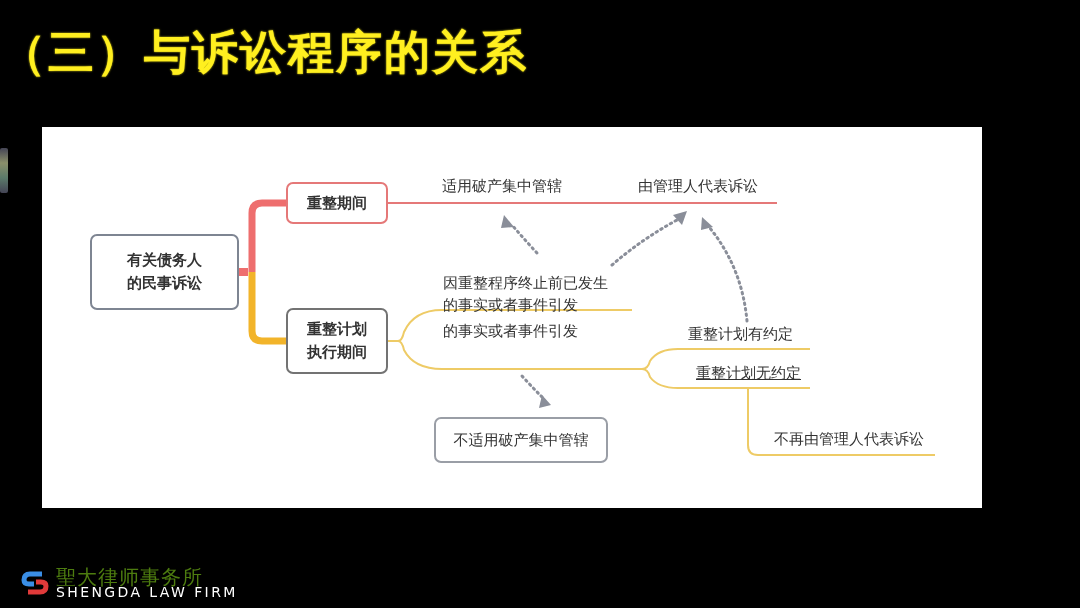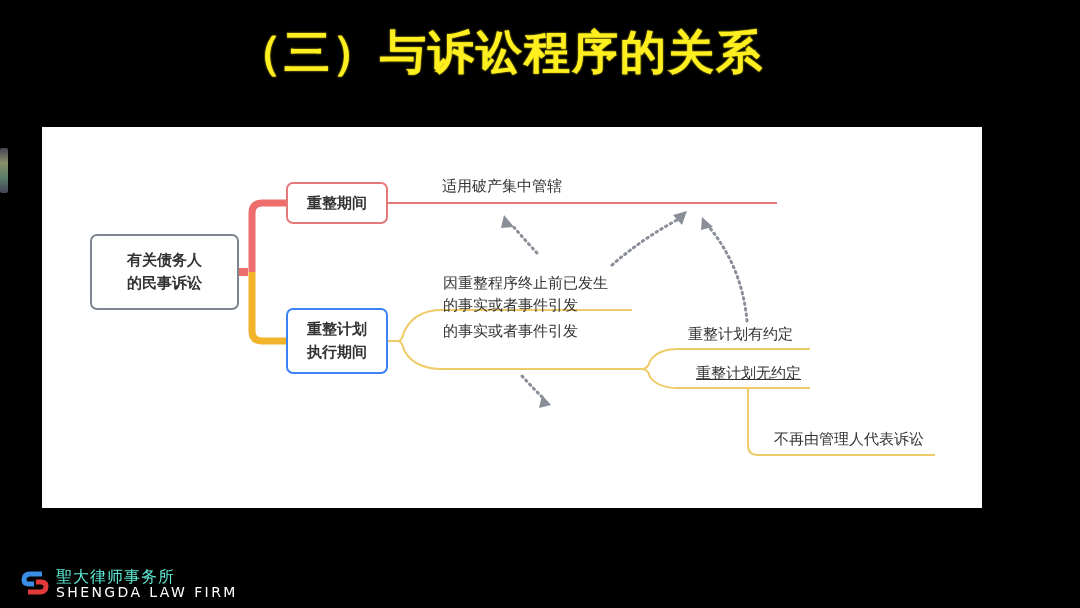--- a/index.html
+++ b/index.html
@@ -1,45 +1,45 @@
 <!DOCTYPE html>
 <html><head>
   <meta charset="utf-8">
   <style>
     html, body { margin:0; padding:0; }
     body {
       width:1080px; height:608px; background:#000; position:relative; overflow:hidden;
       font-family: "DejaVu Sans", "Liberation Sans", sans-serif;
     }
     .title {
-      position:absolute; left:0; top:22px; width:1000px; text-align:center;
+      position:absolute; left:0; top:22px; width:1000px; 
       color:#ffef1f; font-size:46px; font-weight:bold; letter-spacing:2px;
       text-shadow: 0 0 2px #ffef1f;
     }
     .panel {
       position:absolute; left:42px; top:127px; width:940px; height:381px; background:#fff;
     }
     .panel svg { position:absolute; left:0; top:0; }
     .node {
       position:absolute; box-sizing:border-box; border-radius:7px; background:#fff;
       color:#333; font-size:15px; font-weight:bold; text-align:center;
       display:flex; align-items:center; justify-content:center; line-height:23px;
     }
     .root { left:48px; top:107px; width:149px; height:76px; border:2.5px solid #7e8592; }
     .n1 { left:244px; top:55px; width:102px; height:42px; border:2px solid #e57878; }
-    .n2 { left:244px; top:181px; width:102px; height:66px; border:2px solid #3b82f6; }
+    .n2 { left:244px; top:181px; width:102px; height:66px; border:2px solid #737373; }
     .box3 { left:392px; top:290px; width:174px; height:46px; border:2px solid #9a9ea6; font-weight:normal; font-size:15px; color:#333; }
     .lbl { position:absolute; color:#333; font-size:15px; line-height:22px; white-space:nowrap; }
     .side-widget {
       position:absolute; left:0; top:148px; width:8px; height:45px; border-radius:2px;
       background:linear-gradient(#445, #8a8f6a, #5a7a6a, #445);
     }
     .logo { position:absolute; left:20px; top:568px; display:flex; align-items:center; }
     .logo-mark { width:30px; height:30px; margin-right:6px; }
-    .logo-cn { color:#5eead4; font-size:16px; line-height:18px; letter-spacing:1px; }
+    .logo-cn { color:#4d7c0f; font-size:20px; line-height:18px; letter-spacing:1px; }
     .logo-en { color:#fff; font-size:14px; letter-spacing:2.4px; line-height:12px; }
   </style>
 </head>
 <body>
 
 <div class="side-widget"></div>
 
 <div class="title">（三）与诉讼程序的关系</div>
 
 <div class="panel">
@@ -85,34 +85,38 @@
   </div>
 
   <div class="node n2">
     <div>
       <div>重整计划</div>
       <div>执行期间</div>
     </div>
   </div>
 
   <div class="lbl" style="left:400px; top:48px;">适用破产集中管辖</div>
+  <div class="lbl" style="left:596px; top:48px;">由管理人代表诉讼</div>
 
   <div class="lbl" style="left:401px; top:135px;margin-top:10px;">
     <div>因重整程序终止前已发生</div>
     <div>的事实或者事件引发</div>
   </div>
 
   <div class="lbl" style="left:401px; top:193px;">
     <div>的事实或者事件引发</div>
   </div>
 
   <div class="lbl" style="left:646px; top:196px;">重整计划有约定</div>
   <div class="lbl" style="left:654px; top:235px;text-decoration:underline;">重整计划无约定</div>
   <div class="lbl" style="left:732px; top:301px;">不再由管理人代表诉讼</div>
 
+  <div class="node box3">
+    <span>不适用破产集中管辖</span>
+  </div>
 </div>
 
 <div class="logo">
   <svg class="logo-mark" viewBox="0 0 30 30">
     <path d="M22 6 H10 Q4 6 4 12 Q4 16 9 16 H14" stroke="#3a8ee6" stroke-width="5" fill="none"></path>
     <path d="M8 24 H20 Q26 24 26 18 Q26 14 21 14 H16" stroke="#e03a3a" stroke-width="5" fill="none"></path>
   </svg>
   <div>
     <div class="logo-cn">聖大律师事务所</div>
     <div class="logo-en">SHENGDA LAW FIRM</div>

